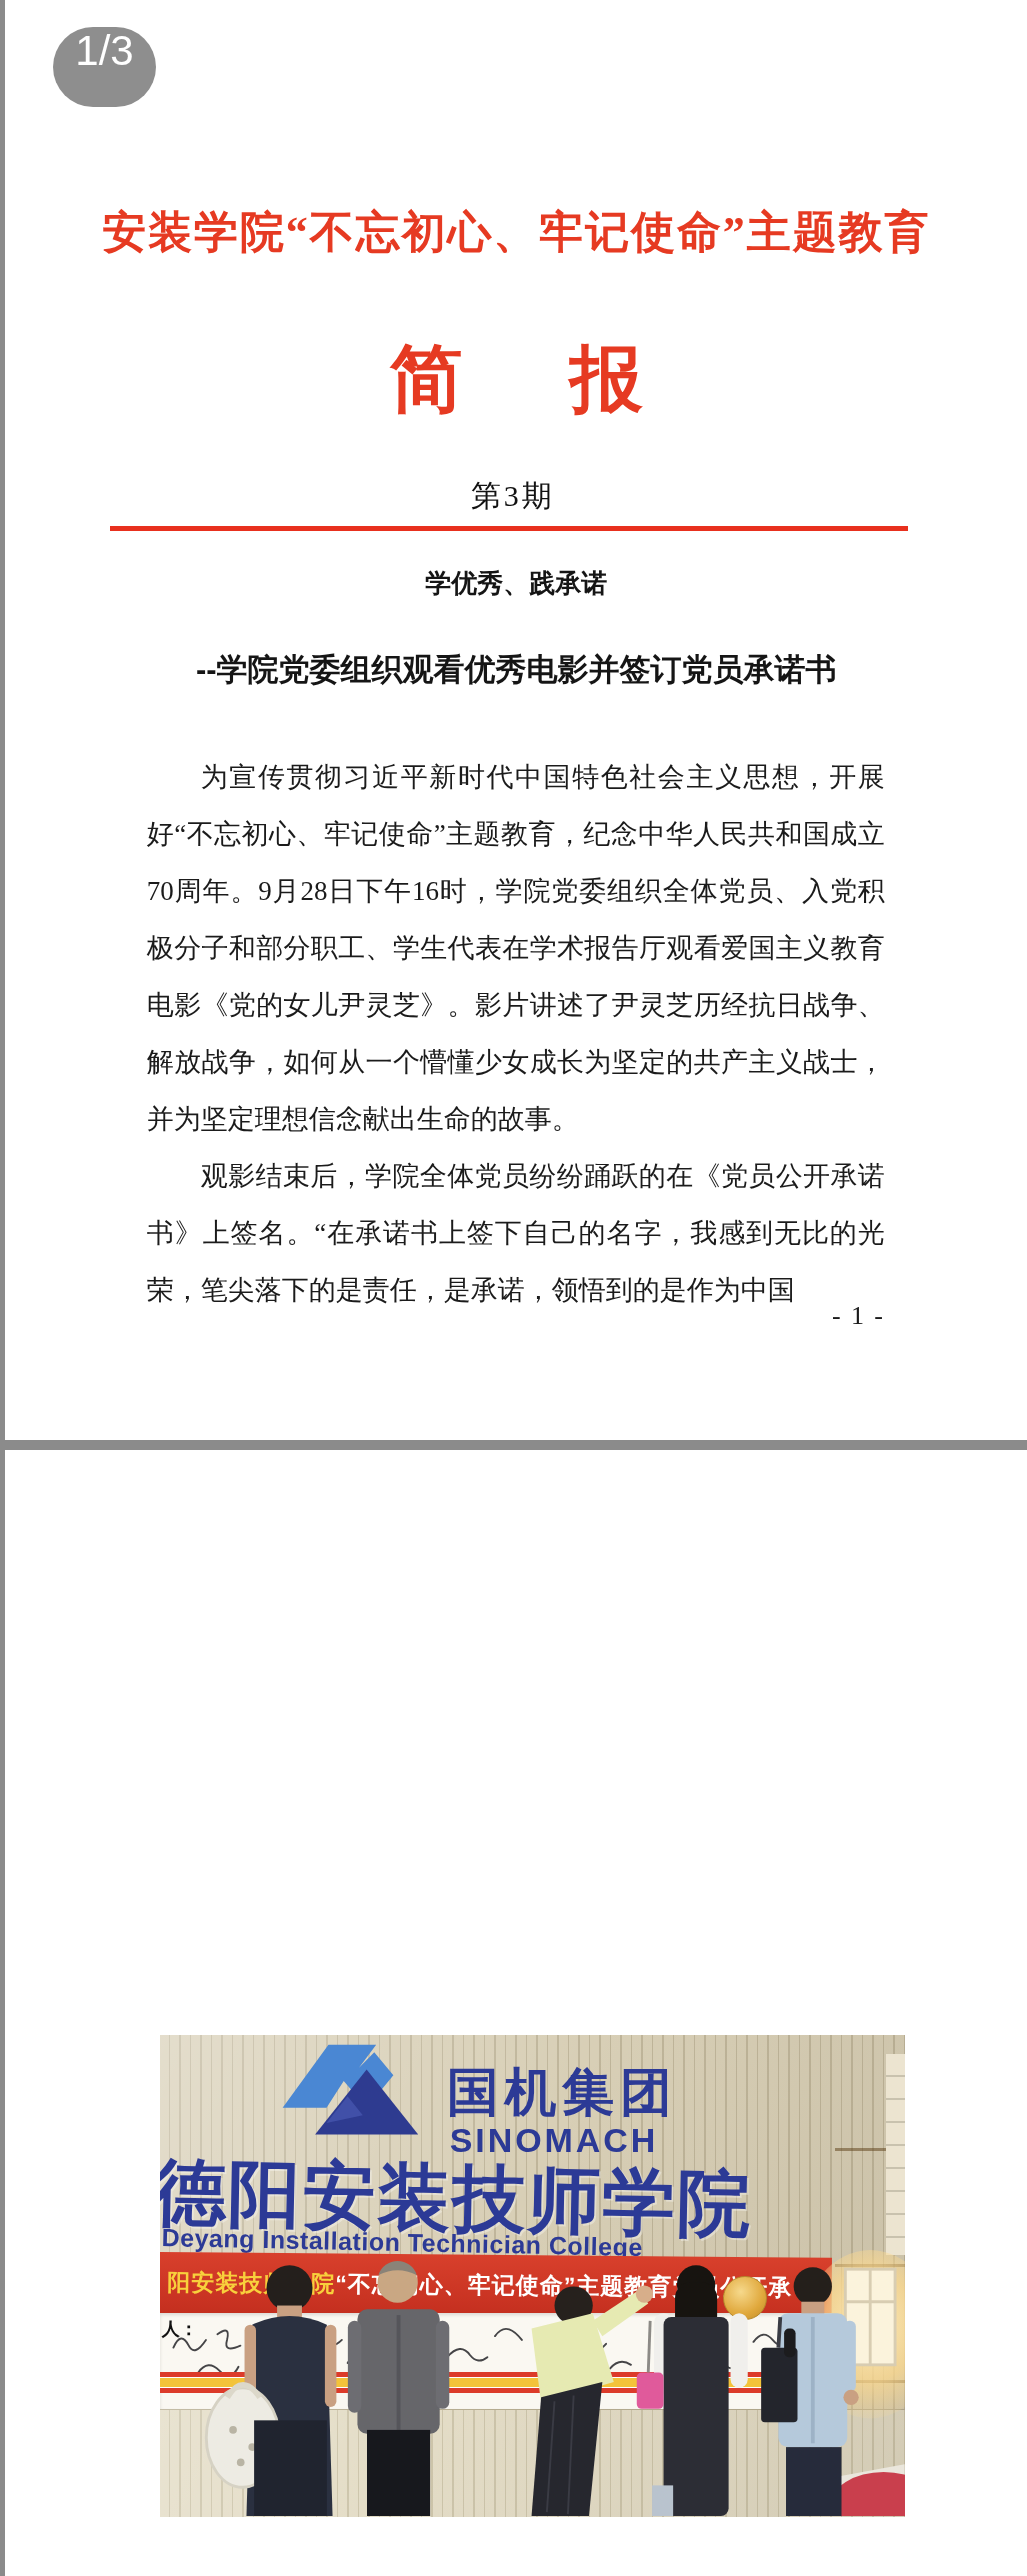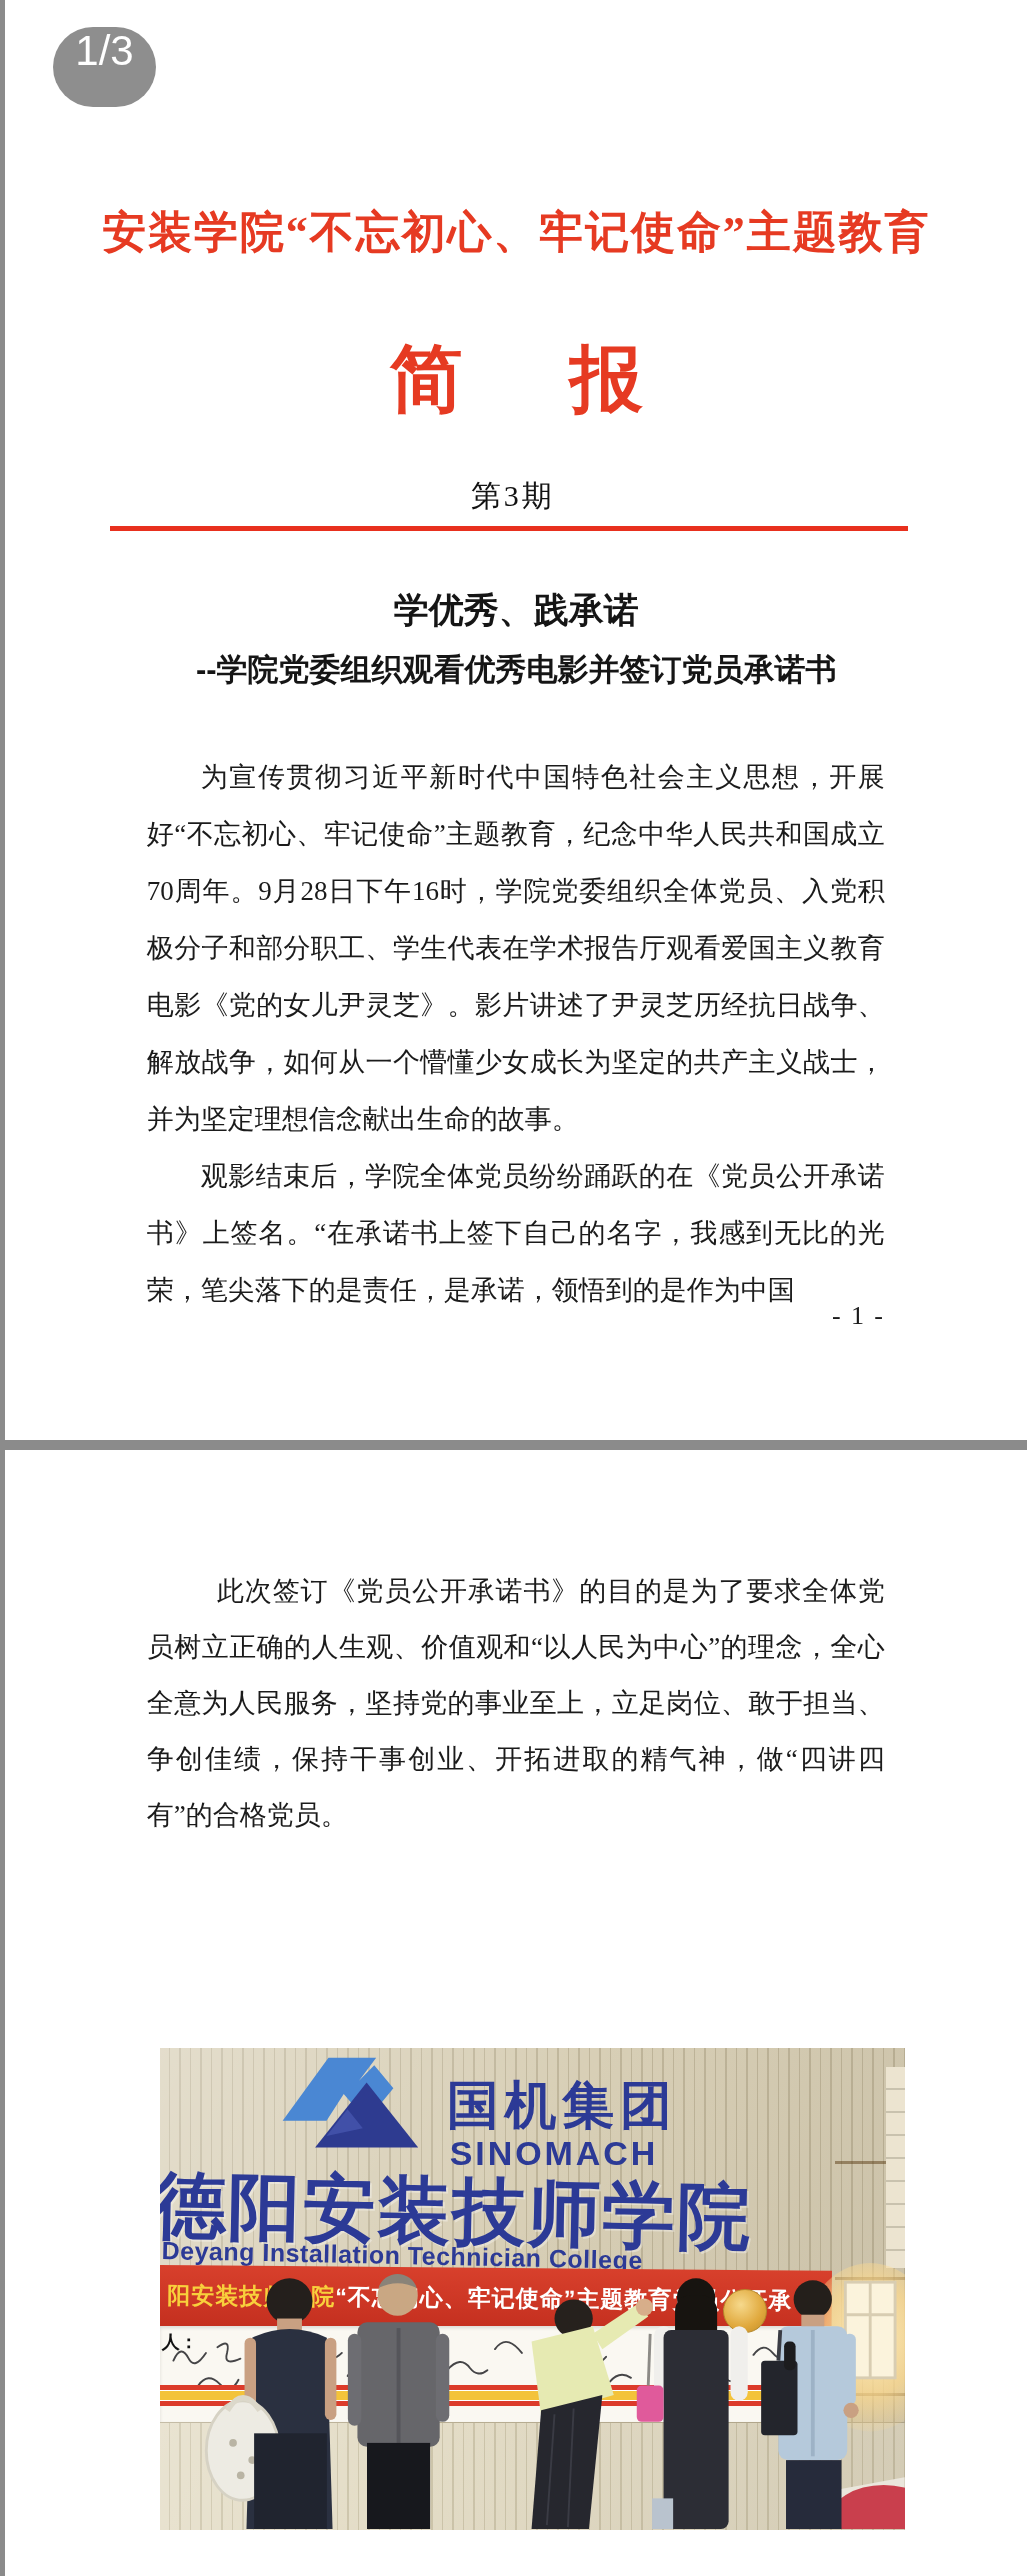--- a/index.html
+++ b/index.html
@@ -37,41 +37,41 @@
   }
   .redline{
     position:absolute;left:105px;top:526px;width:798px;height:4.8px;
     background:#e8301e;
   }
   .h1,.h2{
     position:absolute;left:0;right:0;text-align:center;
     font-family:"Liberation Sans","DejaVu Sans",sans-serif;
     font-weight:700;color:#151515;
   }
-  .h1{top:587px;font-size:35px;}
+  .h1{top:566px;font-size:26px;}
   .h2{top:649px;font-size:31px;}
 
   .bodytext{
     position:absolute;left:142px;width:738px;
     font-size:27px;line-height:57px;color:#1b1b1b;
     text-align:justify;text-justify:inter-ideograph;
   }
   .bodytext p{margin:0;}
   .bodytext p.indent{text-indent:2em;}
   .bodytext p.indent-wide{text-indent:2.6em;}
   .bt1{top:749px;}
   .bt2{top:113px;line-height:56px;}
   .pagenum{
     position:absolute;left:142px;top:1301px;width:738px;text-align:right;
     font-size:26px;color:#1b1b1b;letter-spacing:1.9px;
   }
 
   
   .photo{
-    position:absolute;left:155px;top:598px;width:745px;height:482px;
+    position:absolute;left:155px;top:585px;width:745px;height:482px;
     overflow:hidden;background:#d8cfb6;
   }
   .wall{
     position:absolute;left:0;top:0;right:0;height:374px;
     background:repeating-linear-gradient(90deg,#d8cfb6 0 8.6px,#bfb59a 8.6px 10.5px);
   }
   .wall-light{
     position:absolute;inset:0;
     background:linear-gradient(115deg,rgba(255,255,255,.30),rgba(255,255,255,0) 45%,rgba(60,45,20,.10));
   }
@@ -167,21 +167,20 @@
     <div class="h2">--学院党委组织观看优秀电影并签订党员承诺书</div>
     <div class="bodytext bt1">
       <p class="indent">为宣传贯彻习近平新时代中国特色社会主义思想，开展好“不忘初心、牢记使命”主题教育，纪念中华人民共和国成立70周年。9月28日下午16时，学院党委组织全体党员、入党积极分子和部分职工、学生代表在学术报告厅观看爱国主义教育电影《党的女儿尹灵芝》。影片讲述了尹灵芝历经抗日战争、解放战争，如何从一个懵懂少女成长为坚定的共产主义战士，并为坚定理想信念献出生命的故事。</p>
       <p class="indent">观影结束后，学院全体党员纷纷踊跃的在《党员公开承诺书》上签名。“在承诺书上签下自己的名字，我感到无比的光荣，笔尖落下的是责任，是承诺，领悟到的是作为中国</p>
     </div>
     <div class="pagenum">- 1 -</div>
   </div>
 
   <div class="page page2">
     <div class="bodytext bt2">
-      <p class="indent-wide">此次签订《党员公开承诺书》的目的是为了要求全体党员树立正确的人生观、价值观和“以人民为中心”的理念，全心全意为人民服务，坚持党的事业至上，立足岗位、敢于担当、争创佳绩，保持干事创业、开拓进取的精气神，做“四讲四有”的合格党员。</p>
     </div>
 
     <div class="photo">
       <div class="wall"></div>
       <div class="wainscot"></div>
       <div class="wall-light"></div>
 
       <svg class="logo-mark" width="163" height="105" viewBox="0 0 170 110">
         <polygon points="16,72 64,6 114,6 96,30 112,14 132,38 104,72 80,44 62,72" fill="#4a87d3"></polygon>
         <polygon points="50,100 158,100 104,32" fill="#2e3b90"></polygon>

